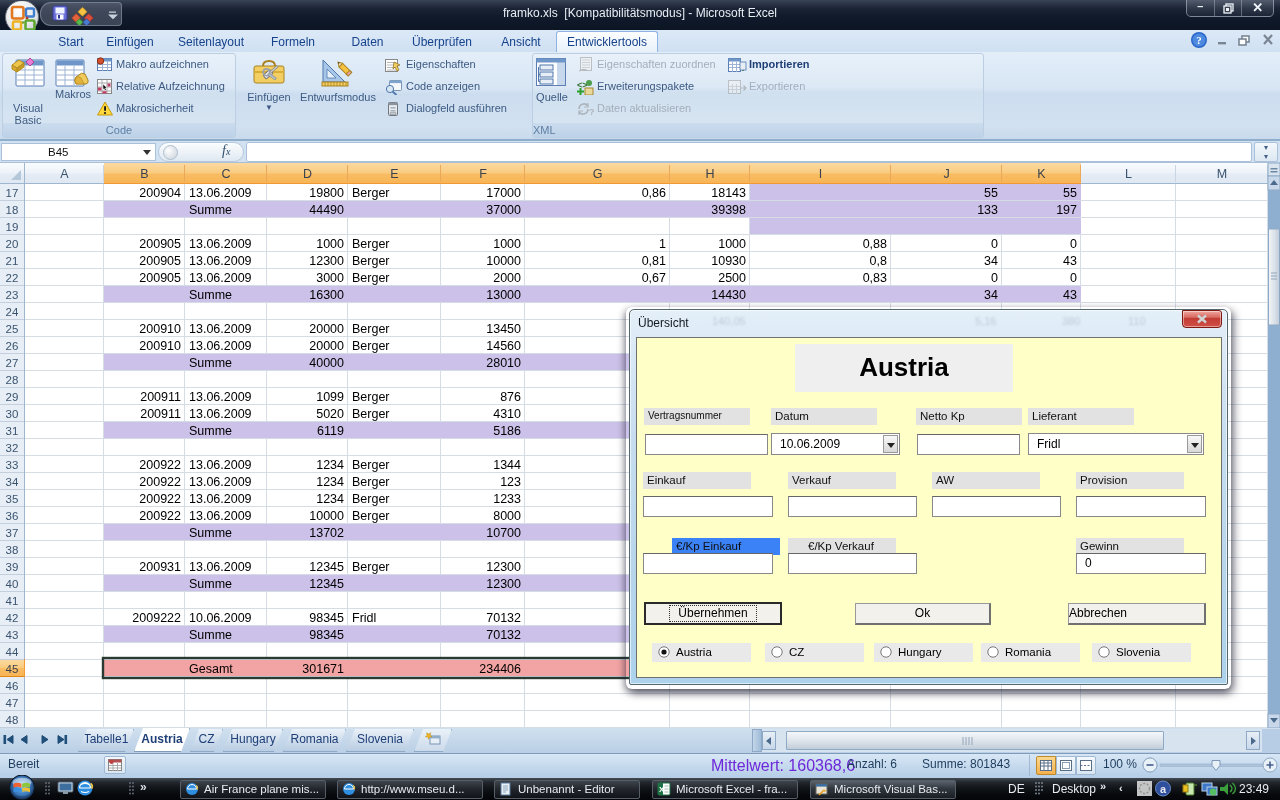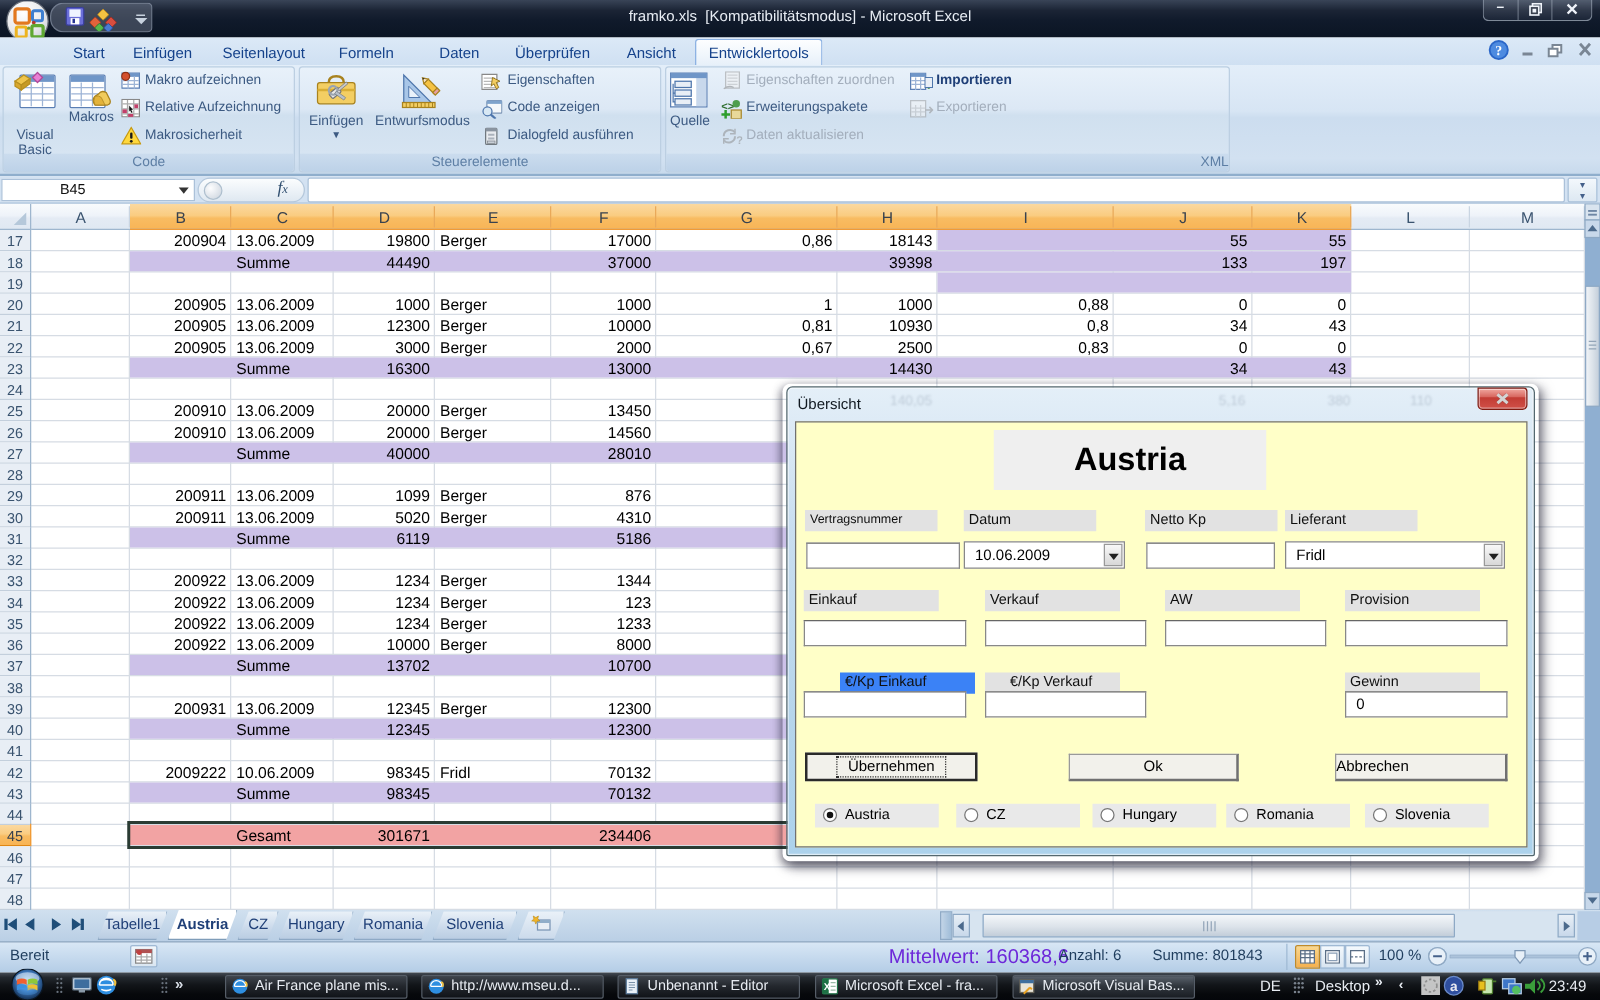--- a/index.html
+++ b/index.html
@@ -78,25 +78,22 @@
         <rect x="52" y="5" width="7" height="6" stroke-width="1.6"></rect>
         <rect x="49" y="8" width="7" height="6" stroke-width="1.6"></rect>
       </g>
 <path d="M74 4 L82 13 M82 4 L74 13" stroke="#7A8694" stroke-width="2.2"></path>
 </svg>
     <div class="abs" style="left:0;top:52px;width:1280px;height:88px;background:linear-gradient(#E3EEF9,#D7E5F4 42%,#CCDDEF 48%,#D2E1F1 85%,#C7D9EC)"></div>
 <div class="abs" style="left:0;top:139px;width:1280px;height:2px;background:#8FAECC"></div>
     <div class="abs" style="left:2px;top:53px;width:234px;height:85px;border:1px solid #BCCFE2;border-radius:3px;background:linear-gradient(#E8F1FA,#DCE8F5 40%,#D0E0EF 46%,#D6E4F2 82%,#CBDCEC)">
       <div style="position:absolute;left:0;bottom:0;width:100%;height:14px;background:linear-gradient(#CBDCEE,#BDD2E8);border-radius:0 0 3px 3px;text-align:center;font-size:11px;color:#5E7FA5;line-height:14px">Code</div>
     </div>
-    <div class="abs" style="left:239px;top:53px;width:290px;height:85px;border:1px solid #BCCFE2;border-radius:3px;background:linear-gradient(#E8F1FA,#DCE8F5 40%,#D0E0EF 46%,#D6E4F2 82%,#CBDCEC)">
-      <div style="position:absolute;left:0;bottom:0;width:100%;height:14px;background:linear-gradient(#CBDCEE,#BDD2E8);border-radius:0 0 3px 3px;text-align:center;font-size:11px;color:#5E7FA5;line-height:14px">Steuerelemente</div>
-    </div>
     <div class="abs" style="left:532px;top:53px;width:452px;height:85px;border:1px solid #BCCFE2;border-radius:3px;background:linear-gradient(#E8F1FA,#DCE8F5 40%,#D0E0EF 46%,#D6E4F2 82%,#CBDCEC)">
-      <div style="position:absolute;left:0;bottom:0;width:100%;height:14px;background:linear-gradient(#CBDCEE,#BDD2E8);border-radius:0 0 3px 3px;text-align:right;font-size:11px;color:#5E7FA5;line-height:14px">XML</div>
+      <div style="position:absolute;left:0;bottom:0;width:100%;height:14px;background:linear-gradient(#CBDCEE,#BDD2E8);border-radius:0 0 3px 3px;text-align:left;font-size:11px;color:#5E7FA5;line-height:14px">XML</div>
     </div>
 
 <svg class="abs" style="left:10px;top:57px" width="36" height="30" xmlns="http://www.w3.org/2000/svg">
  <rect x="6" y="3" width="28" height="26" rx="1" fill="#FFF" stroke="#5B7FB4"></rect>
  <rect x="6.5" y="3.5" width="27" height="5" fill="#6F96C8"></rect>
  <g stroke="#9DB4D6" stroke-width="1">
         <path d="M7 13 h26 M7 18 h26 M7 23 h26 M15 9 v19 M24 9 v19"></path>
       </g>
  <g>
         <path d="M2 8 l7 -5 5 3 -7 5 z" fill="#EFC54C" stroke="#B8901F"></path>

